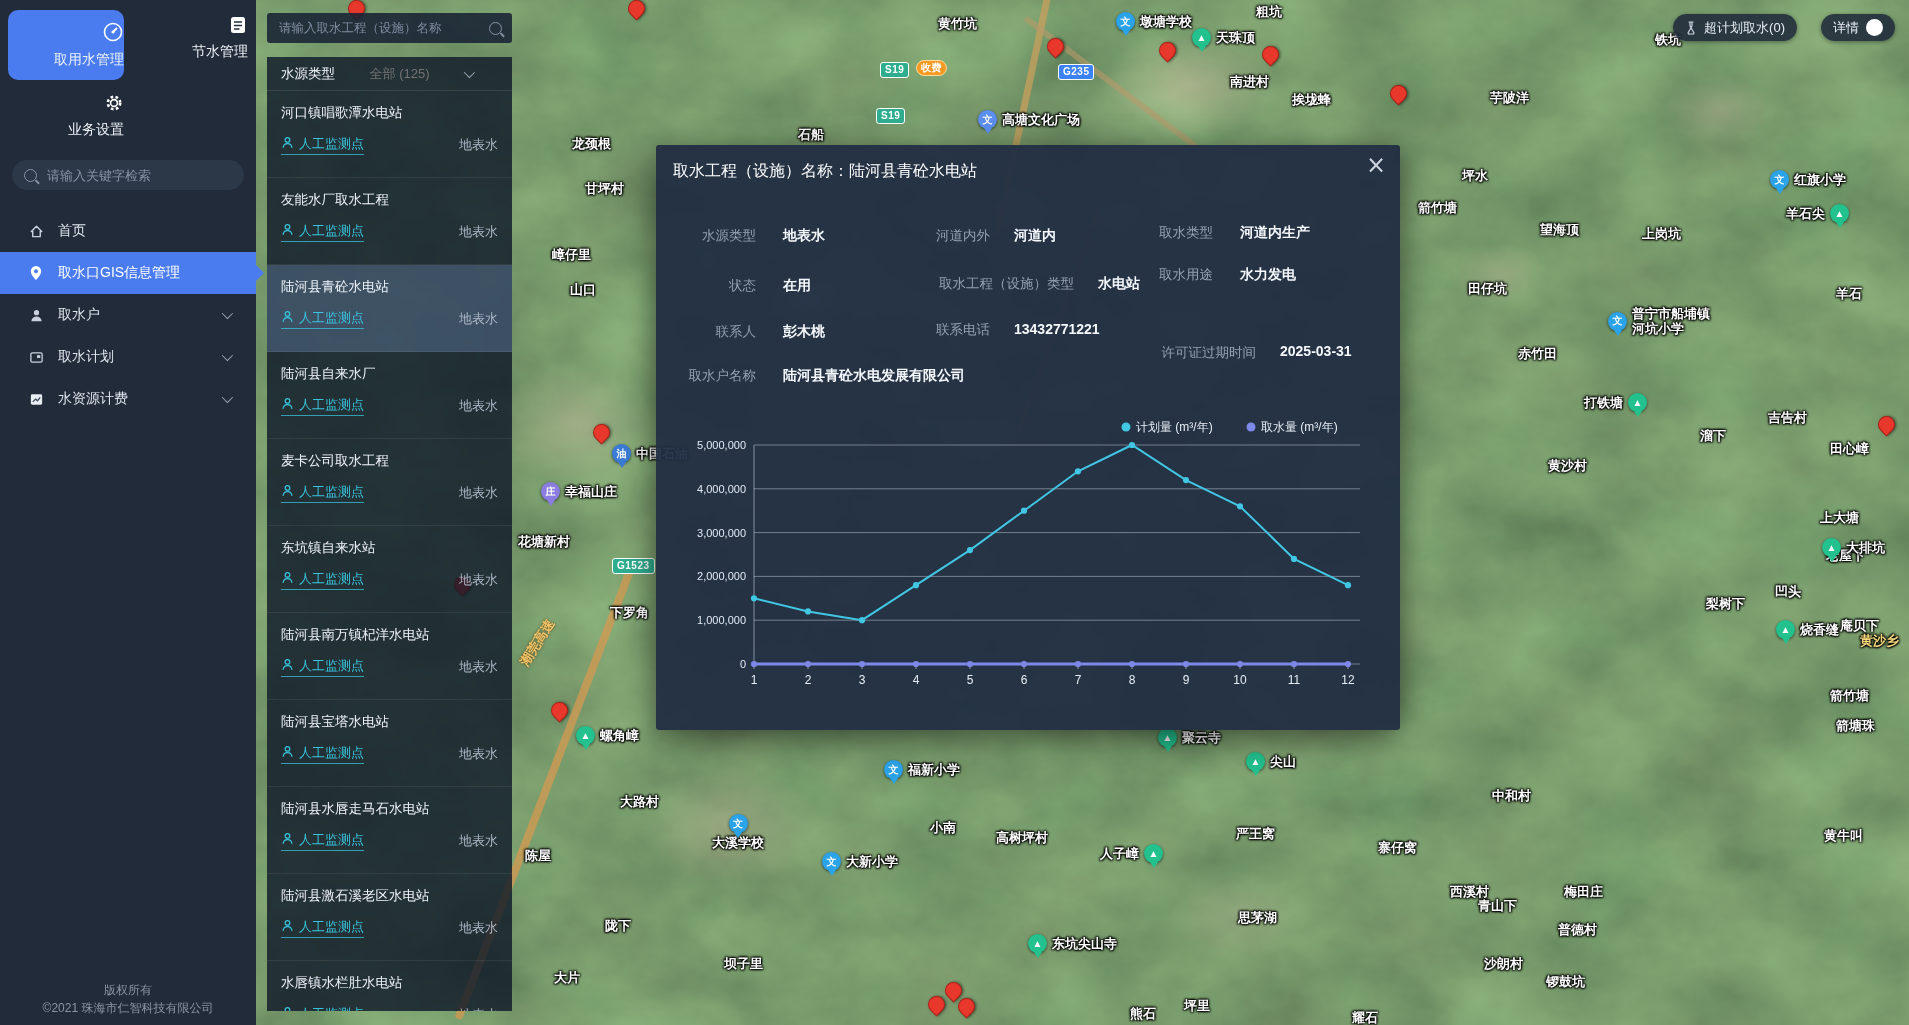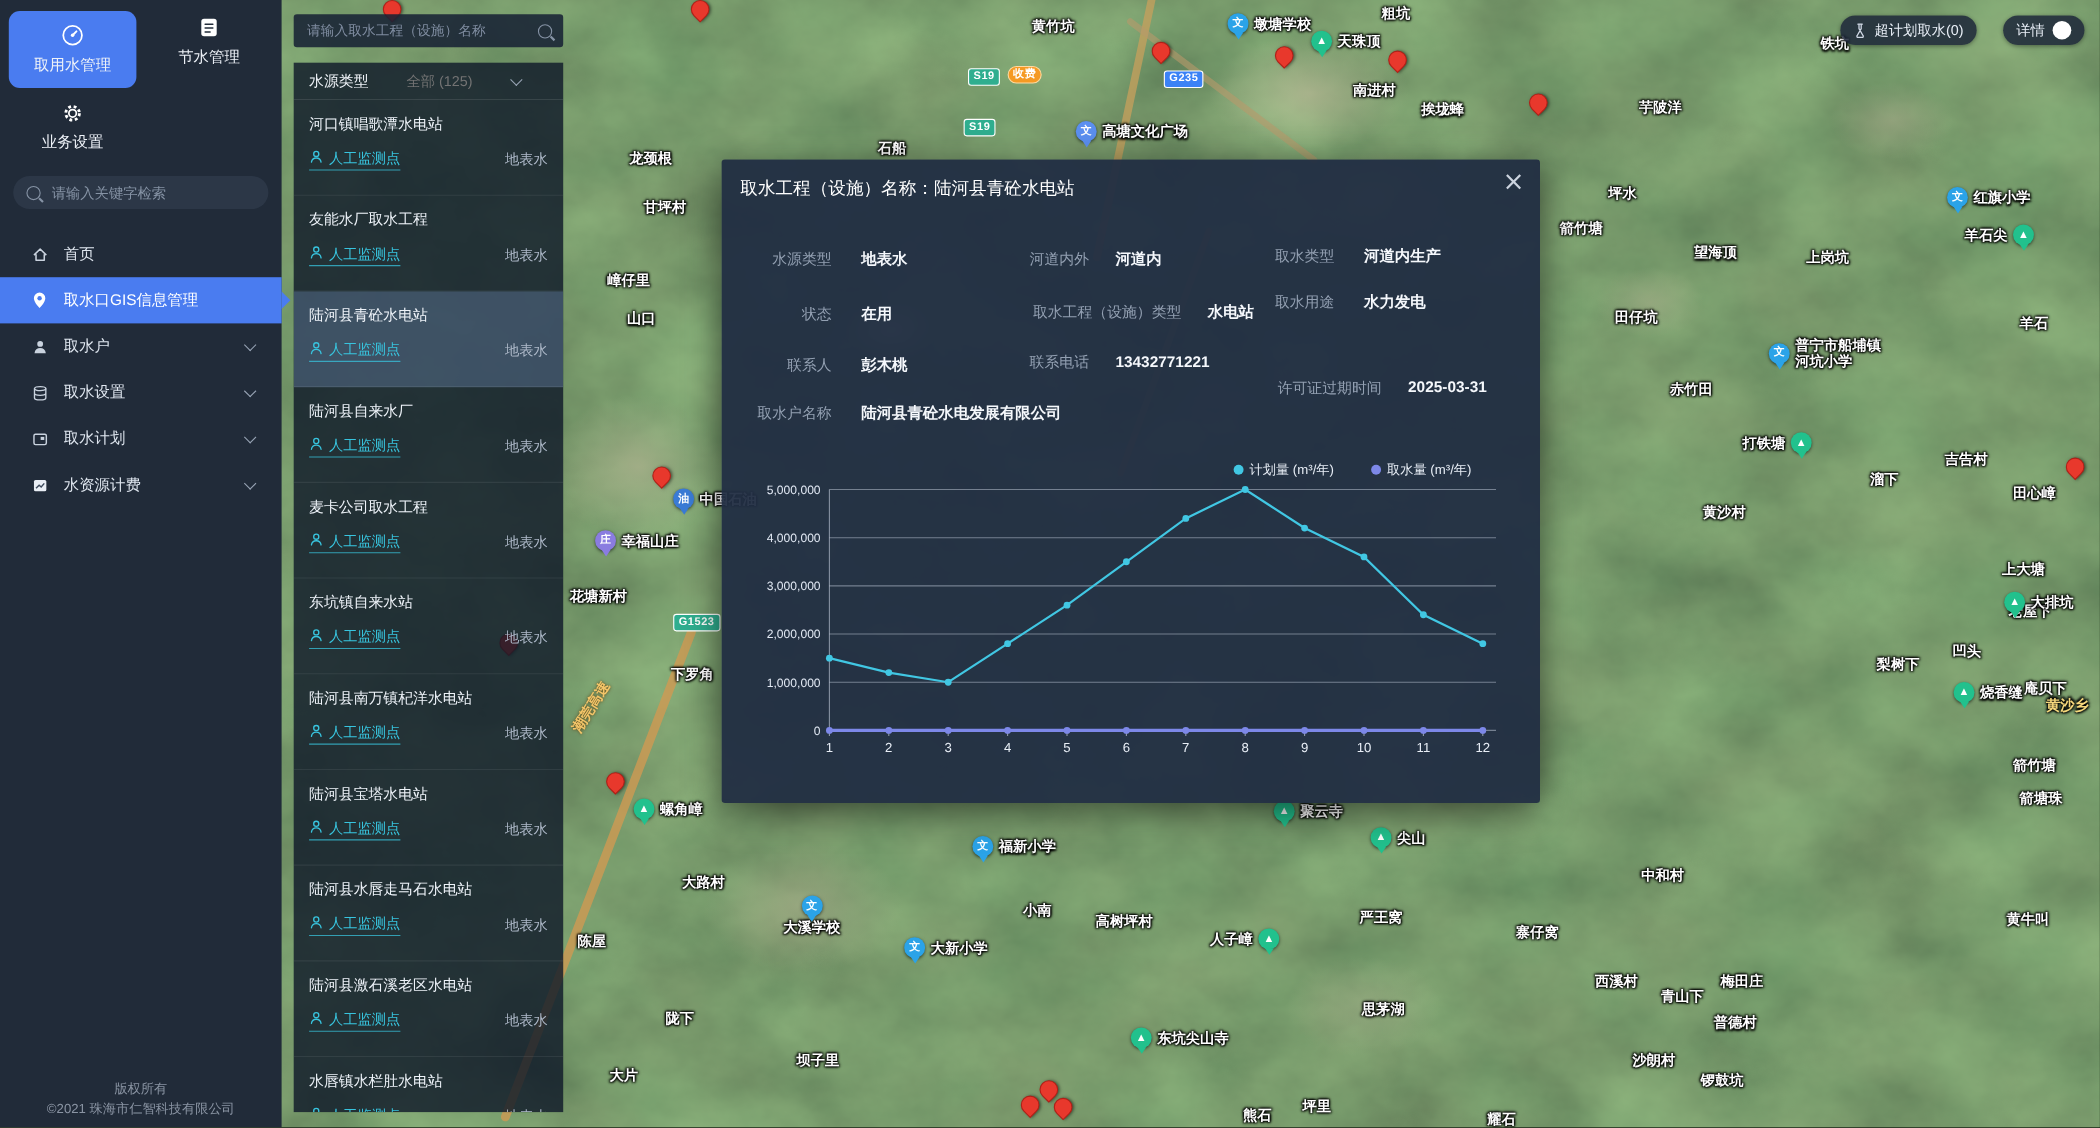--- a/index.html
+++ b/index.html
@@ -33,21 +33,21 @@
   .badge.g235{background:#3b82f6;}
   .badge.toll{background:#f59a23;border-radius:9px;border-color:#ffd9a0;}
   
   #pills{position:absolute;top:14px;right:14px;z-index:30;display:flex;gap:24px;align-items:center;}
   .pill{height:27px;background:rgba(28,38,56,.85);border-radius:14px;display:flex;align-items:center;
     gap:7px;padding:0 12px;font-size:13px;color:#e8eef6;box-shadow:0 1px 4px rgba(0,0,0,.4);}
   .knob{width:17px;height:17px;border-radius:50%;background:#fff;}
   
   #sidebar{position:absolute;left:0;top:0;width:256px;height:100%;background:#212b39;z-index:50;}
   #tiles{display:grid;grid-template-columns:1fr 1fr;gap:8px;padding:10px 8px 0;}
-  .tile{height:70px;border-radius:10px;display:flex;flex-direction:column;align-items:center;
+  .tile{height:70px;border-radius:10px;display:flex;flex-direction:column;align-items:flex-end;
     justify-content:center;gap:8px;font-size:14px;color:#eef2f8;cursor:pointer;}
   .tile.active{background:#4a7cf0;}
   .tile.r2{height:56px;}
   .tile svg{display:block;}
   #side-search{margin:16px 12px 0;height:30px;background:#2c3747;border-radius:15px;
     display:flex;align-items:center;padding:0 12px;gap:8px;}
   #side-search input{background:transparent;border:0;outline:0;color:#cfd7e2;font-size:13px;width:100%;
     font-family:inherit;}
   #side-search input::placeholder{color:#8693a5;}
   .sicon{position:relative;width:11px;height:11px;border:1.5px solid #8693a5;border-radius:50%;flex:0 0 auto;}
@@ -148,21 +148,21 @@
         <div class="map-label" style="left: 1826px; top: 548px;">老屋下</div>
         <div class="map-label" style="left: 1775px; top: 584px;">凹头</div>
         <div class="map-label" style="left: 1706px; top: 596px;">梨树下</div>
         <div class="map-label" style="left: 1840px; top: 618px;">庵贝下</div>
         <div class="map-label yellow" style="left: 1860px; top: 633px;">黄沙乡</div>
         <div class="map-label" style="left: 1830px; top: 688px;">箭竹塘</div>
         <div class="map-label" style="left: 1836px; top: 718px;">箭塘珠</div>
         <div class="map-label" style="left: 1492px; top: 788px;">中和村</div>
         <div class="map-label" style="left: 1824px; top: 828px;">黄牛叫</div>
         <div class="map-label" style="left: 1378px; top: 840px;">寨仔窝</div>
-        <div class="map-label" style="left: 1478px; top: 898px; margin-left: 32px;">青山下</div>
+        <div class="map-label" style="left: 1478px; top: 898px;">青山下</div>
         <div class="map-label" style="left: 1450px; top: 884px;">西溪村</div>
         <div class="map-label" style="left: 1564px; top: 884px;">梅田庄</div>
         <div class="map-label" style="left: 1558px; top: 922px;">普德村</div>
         <div class="map-label" style="left: 1484px; top: 956px;">沙朗村</div>
         <div class="map-label" style="left: 1546px; top: 974px;">锣鼓坑</div>
         <div class="map-label" style="left: 1352px; top: 1010px;">耀石</div>
         <div class="map-label" style="left: 1130px; top: 1006px;">熊石</div>
         <div class="map-label" style="left: 1184px; top: 998px;">坪里</div>
         <div class="map-label" style="left: 1238px; top: 910px;">思茅湖</div>
         <div class="map-label" style="left: 1236px; top: 826px;">严王窝</div>
@@ -379,30 +379,20 @@
           <span>取水口GIS信息管理</span>
         </div>
         <div class="menu-item">
           <span class="mi">
             <svg width="15" height="15" viewBox="0 0 16 16">
               <circle cx="8" cy="5" r="2.8" fill="#c9d2de"></circle>
               <path d="M2.5 14c.5-3.4 2.6-5 5.5-5s5 1.6 5.5 5z" fill="#c9d2de"></path>
             </svg>
           </span>
           <span>取水户</span>
-          <span class="chev"></span>
-        </div>
-        <div class="menu-item">
-          <span class="mi">
-            <svg width="15" height="15" viewBox="0 0 16 16">
-              <ellipse cx="8" cy="3.5" rx="5.5" ry="2" fill="none" stroke="#c9d2de" stroke-width="1.3"></ellipse>
-              <path d="M2.5 3.5v9c0 1.1 2.5 2 5.5 2s5.5-.9 5.5-2v-9M2.5 8c0 1.1 2.5 2 5.5 2s5.5-.9 5.5-2" fill="none" stroke="#c9d2de" stroke-width="1.3"></path>
-            </svg>
-          </span>
-          <span>取水设置</span>
           <span class="chev"></span>
         </div>
         <div class="menu-item">
           <span class="mi">
             <svg width="15" height="15" viewBox="0 0 16 16">
               <rect x="2" y="3" width="12" height="10" rx="1.5" stroke="#c9d2de" stroke-width="1.4" fill="none"></rect>
               <rect x="8.5" y="5.5" width="3.5" height="3" fill="#c9d2de"></rect>
             </svg>
           </span>
           <span>取水计划</span>

